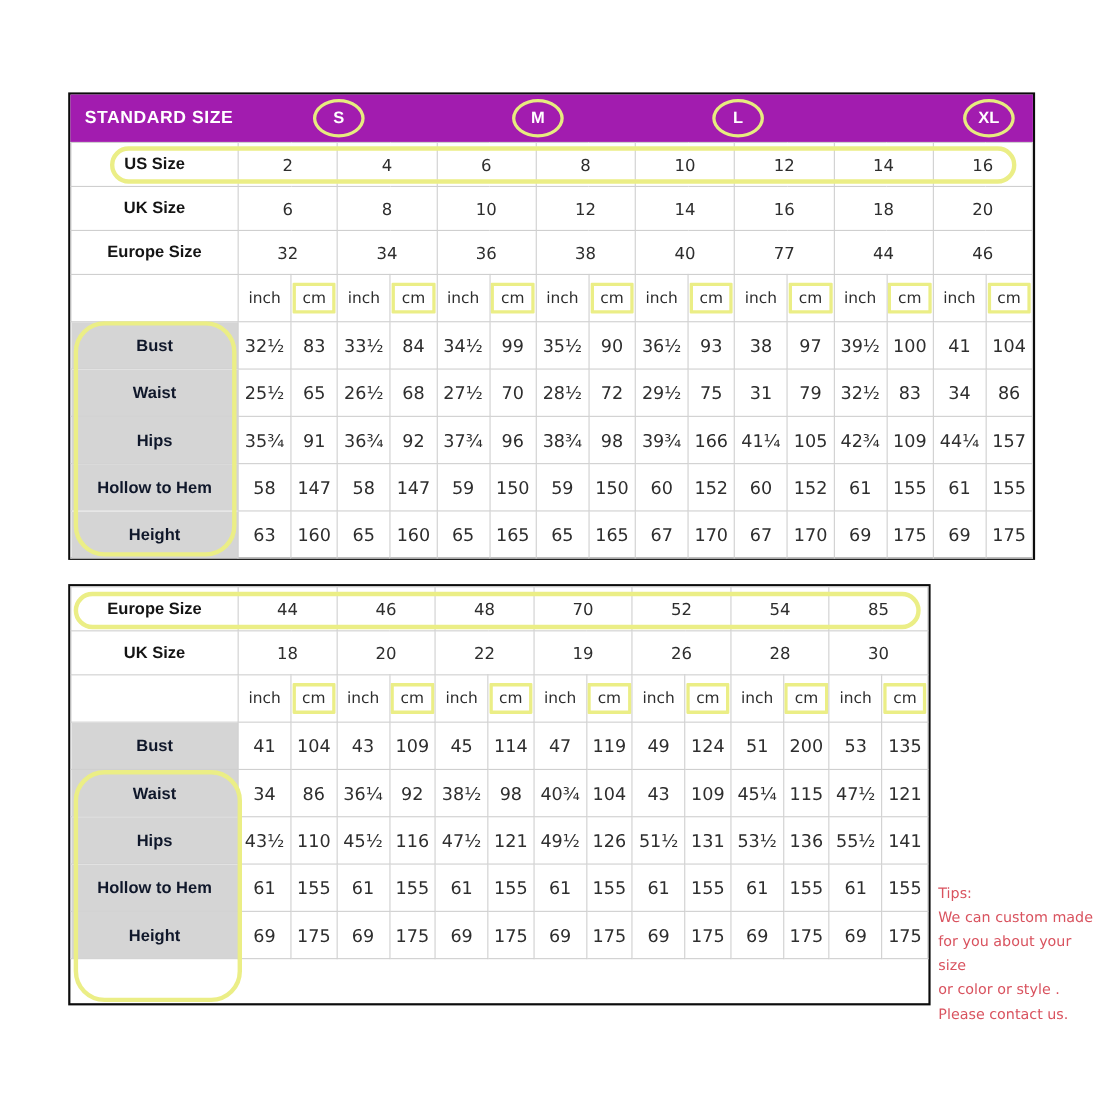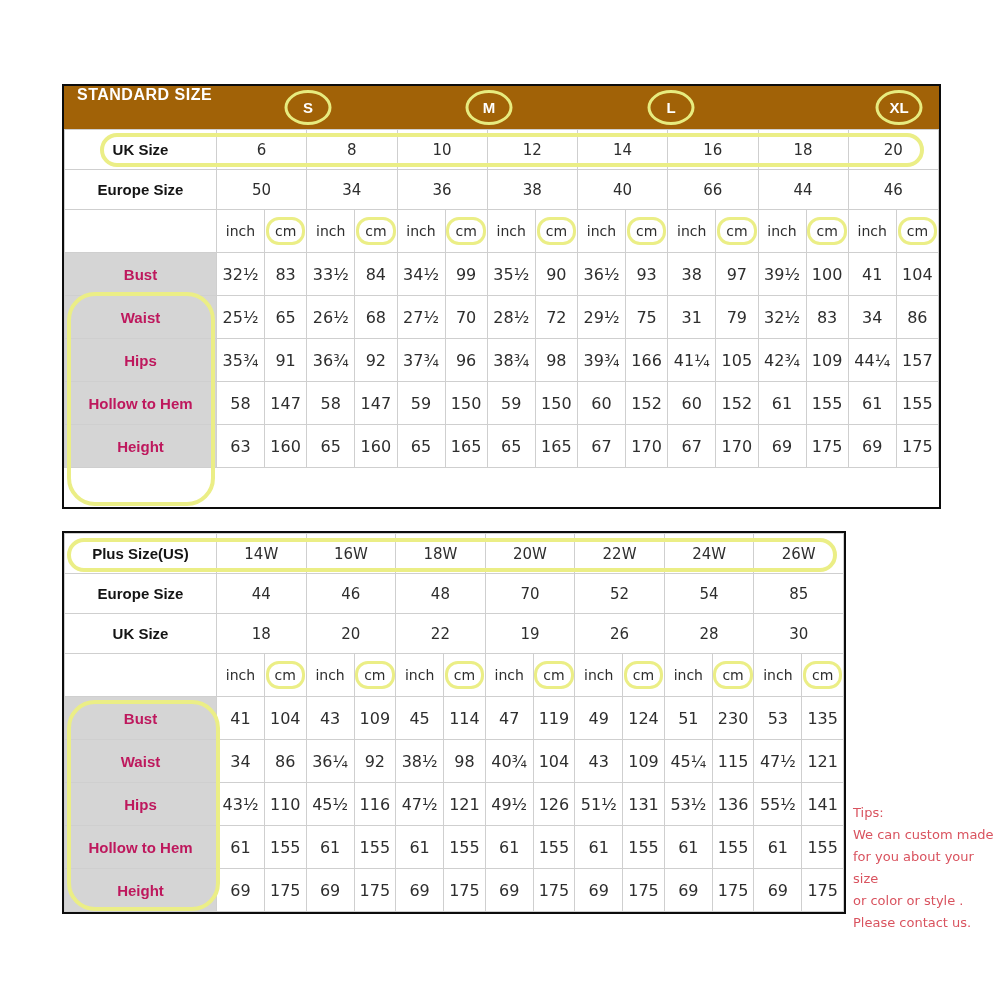--- a/index.html
+++ b/index.html
@@ -9,34 +9,34 @@
     --ink:#2e2e2e;
   }
   *{margin:0;padding:0;box-sizing:border-box;}
   body{background:#ffffff;font-family:"DejaVu Sans","Liberation Sans",sans-serif;}
   .canvas{position:relative;width:1000px;height:1000px;background:#ffffff;overflow:hidden;}
 
   .sheet{position:absolute;background:#fff;border:2px solid #0c0c0c;}
   #std-sheet{left:62px;top:84px;width:879px;height:425px;}
   #plus-sheet{left:62px;top:531px;width:784px;height:383px;}
 
-  .black-header{position:relative;height:43px;background:#a16207;display:flex;}
+  .black-header{position:relative;height:43px;background:#a21caf;display:flex;align-items:center;}
   .black-header .title{color:#fff;font-weight:bold;font-size:16px;letter-spacing:.5px;padding-left:13px;font-family:"Liberation Sans",sans-serif;}
   .badge{position:absolute;top:4px;width:47px;height:35px;border:3px solid #e7ec7f;border-radius:50%;
          display:flex;align-items:center;justify-content:center;color:#fff;font-weight:bold;font-size:15px;
          font-family:"Liberation Sans",sans-serif;transform:translateX(-50%);}
 
   table{border-collapse:collapse;table-layout:fixed;width:100%;}
   td,th{border:1px solid var(--grid);text-align:center;vertical-align:middle;color:var(--ink);overflow:hidden;}
   tr.info td,tr.info th{height:40px;font-size:15px;}
   tr.info th{font-weight:bold;color:#141414;font-family:"Liberation Sans",sans-serif;font-size:15px;}
   tr.units td{height:43px;font-size:14px;}
   tr.meas td{height:43px;font-size:16px;}
-  tr.meas th{font-weight:bold;background:var(--label-bg);color:#be185d;font-size:15px;font-family:"Liberation Sans",sans-serif;text-align:center;}
-  .hl-box{display:inline-block;min-width:28px;padding:4px 6px;border:3px solid var(--hl);border-radius:13px;line-height:1;}
+  tr.meas th{font-weight:bold;background:var(--label-bg);color:#0f172a;font-size:15px;font-family:"Liberation Sans",sans-serif;text-align:center;}
+  .hl-box{display:inline-block;min-width:28px;padding:4px 6px;border:3px solid var(--hl);border-radius:1px;line-height:1;}
   .plain-unit{display:inline-block;padding:7px 0;line-height:1;}
 
   .hl{position:absolute;border:4px solid var(--hl);background:transparent;pointer-events:none;z-index:5;}
   #hl-us-row{left:36px;top:47px;width:824px;height:34px;border-radius:17px;}
   #hl-std-labels{left:3px;top:206px;width:148px;height:214px;border-radius:28px;}
   #hl-plus-row{left:3px;top:5px;width:770px;height:34px;border-radius:17px;}
   #hl-plus-labels{left:3px;top:167px;width:153px;height:211px;border-radius:28px;}
 
   .tips{position:absolute;left:853px;top:802px;width:150px;color:#d9535f;font-size:13px;line-height:22px;}
   .tips .tips-title{display:block;}
@@ -69,39 +69,50 @@
           <col style="width: 48px;">
           <col>
           <col style="width: 48px;">
           <col>
           <col style="width: 48px;">
           <col>
           <col style="width: 48px;">
           <col>
         </colgroup>
         <tbody id="std-body">
+          <tr class="info">
+            <th>US Size</th>
+            <td colspan="2">2</td>
+            <td colspan="2">4</td>
+            <td colspan="2">6</td>
+            <td colspan="2">8</td>
+            <td colspan="2">10</td>
+            <td colspan="2">12</td>
+            <td colspan="2">14</td>
+            <td colspan="2">16</td>
+          </tr>
           <tr class="info">
             <th>UK Size</th>
             <td colspan="2">6</td>
             <td colspan="2">8</td>
             <td colspan="2">10</td>
             <td colspan="2">12</td>
             <td colspan="2">14</td>
             <td colspan="2">16</td>
             <td colspan="2">18</td>
             <td colspan="2">20</td>
           </tr>
           <tr class="info">
             <th>Europe Size</th>
-            <td colspan="2">50</td>
+            <td colspan="2">32</td>
             <td colspan="2">34</td>
             <td colspan="2">36</td>
             <td colspan="2">38</td>
             <td colspan="2">40</td>
-            <td colspan="2">66</td>
+            <td colspan="2">77</td>
             <td colspan="2">44</td>
             <td colspan="2">46</td>
           </tr>
           <tr class="units">
             <td></td>
             <td><span class="plain-unit">inch</span></td>
             <td><span class="hl-box">cm</span></td>
             <td><span class="plain-unit">inch</span></td>
             <td><span class="hl-box">cm</span></td>
             <td><span class="plain-unit">inch</span></td>
@@ -232,30 +243,20 @@
           <col>
           <col style="width: 48px;">
           <col>
           <col style="width: 48px;">
           <col>
           <col style="width: 48px;">
           <col>
         </colgroup>
         <tbody id="plus-body">
           <tr class="info">
-            <th>Plus Size(US)</th>
-            <td colspan="2">14W</td>
-            <td colspan="2">16W</td>
-            <td colspan="2">18W</td>
-            <td colspan="2">20W</td>
-            <td colspan="2">22W</td>
-            <td colspan="2">24W</td>
-            <td colspan="2">26W</td>
-          </tr>
-          <tr class="info">
             <th>Europe Size</th>
             <td colspan="2">44</td>
             <td colspan="2">46</td>
             <td colspan="2">48</td>
             <td colspan="2">70</td>
             <td colspan="2">52</td>
             <td colspan="2">54</td>
             <td colspan="2">85</td>
           </tr>
           <tr class="info">
@@ -291,21 +292,21 @@
             <td>104</td>
             <td>43</td>
             <td>109</td>
             <td>45</td>
             <td>114</td>
             <td>47</td>
             <td>119</td>
             <td>49</td>
             <td>124</td>
             <td>51</td>
-            <td>230</td>
+            <td>200</td>
             <td>53</td>
             <td>135</td>
           </tr>
           <tr class="meas">
             <th>Waist</th>
             <td>34</td>
             <td>86</td>
             <td>36¼</td>
             <td>92</td>
             <td>38½</td>

